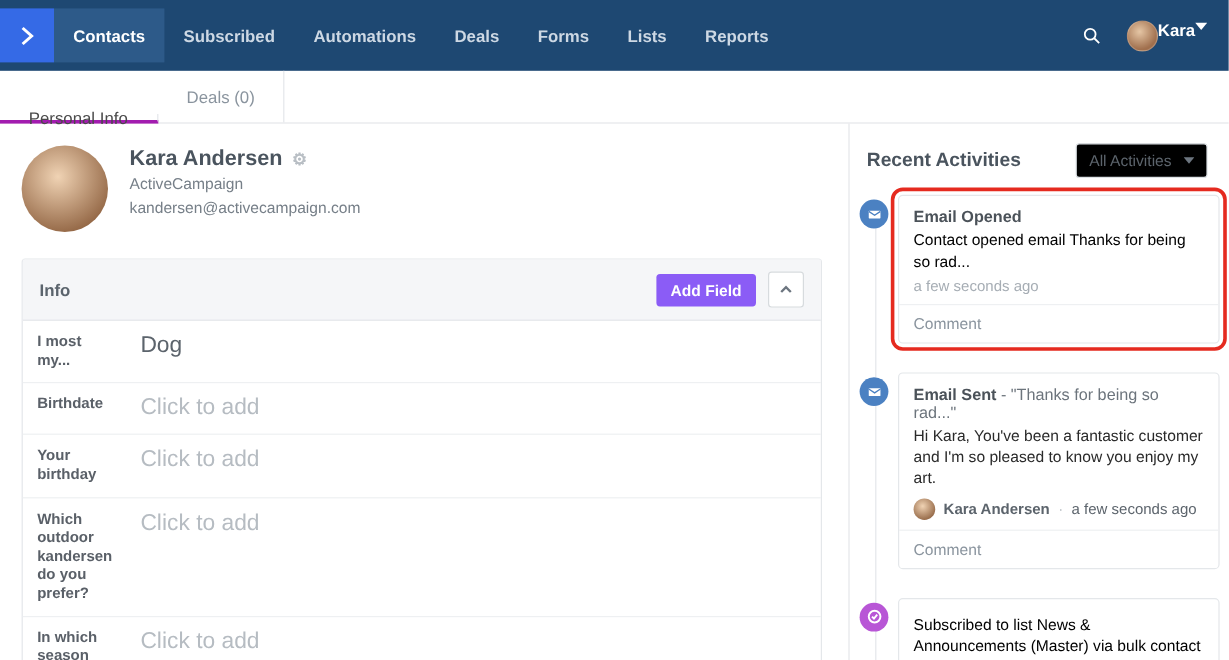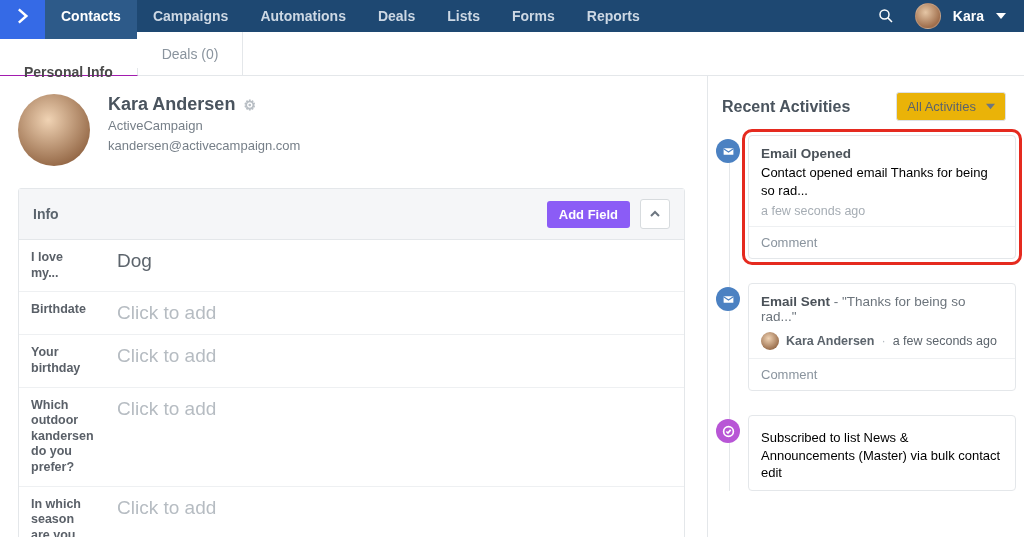--- a/index.html
+++ b/index.html
@@ -1,30 +1,30 @@
 <!DOCTYPE html>
 <html><head>
 <meta charset="utf-8">
 <style>
 * { box-sizing: border-box; margin: 0; padding: 0; }
 body { font-family: -apple-system, BlinkMacSystemFont, "Segoe UI", Arial, sans-serif; font-size: 14px; color: #4a4a4a; background: #fff; width: 1024px; height: 550px; overflow: hidden; }
 
-.topnav { background: #1e4872; height: 32px; display: flex; align-items: center; color: #fff; }
+.topnav { background: #1e4872; height: 59px; display: flex; align-items: center; color: #fff; }
 .logo { width: 45px; height: 45px; background: #356ae6; display: flex; align-items: center; justify-content: center; }
 .logo svg { width: 20px; height: 20px; }
 .nav-item { padding: 0 16px; height: 45px; display: flex; align-items: center; font-size: 14px; font-weight: 600; color: #cdd8e4; cursor: pointer; }
 .nav-item.active { background: #2d5a89; color: #fff; }
 .nav-spacer { flex: 1; }
 .nav-search { padding: 0 14px; display:flex; align-items:center; }
-.nav-user { display: flex; align-items: center; padding: 0 18px 0 6px; gap: 12px; font-weight: 600; }
+.nav-user { display: flex; padding: 0 18px 0 6px; gap: 0; font-weight: 600; }
 .avatar-sm { width: 26px; height: 26px; border-radius: 50%; background: radial-gradient(circle at 40% 35%, #e5c6a5 0%, #a06f4d 70%); border:1px solid #fff3; }
 
 .tabs { display: flex; border-bottom: 1px solid #e4e7ea; height: 44px; }
 .tab { padding: 0 24px; display: flex; align-items: center; font-size: 14px; color: #8a949e; border-right: 1px solid #e4e7ea; cursor: pointer; }
-.tab.active { color: #4a4a4a; font-weight: 700; background:#fff; border-bottom:1px solid #a21caf; margin-bottom:-1px;margin-top:36px; }
+.tab.active { color: #4a4a4a; font-weight: 400; background:#fff; border-bottom:3px solid #a21caf; margin-bottom:-1px;margin-top:36px; }
 
 .content { display: flex; height: calc(550px - 45px - 44px); }
 .left { flex: 1; padding: 18px 22px 0 18px; overflow-y: auto; border-right: 1px solid #e4e7ea; }
 .right { width: 316px; padding: 16px 8px 0 0; overflow-y: auto; }
 
 .profile { display: flex; gap: 18px; margin-bottom: 22px; }
 .avatar-lg { width: 72px; height: 72px; border-radius: 50%; background: radial-gradient(circle at 42% 36%, #f0d3b4 0%, #8a5c3a 85%); flex-shrink:0; }
 .profile-name { font-size: 18px; font-weight: 700; color: #4a545e; display:flex; align-items:center; gap:8px;}
 .gear-icon { color: #b8bec4; font-size: 14px; }
 .profile-meta { color: #767f88; font-size: 13px; line-height: 1.4; margin-top:2px;}
@@ -36,21 +36,21 @@
 .collapse-btn { width: 30px; height: 30px; border: 1px solid #d7dbde; border-radius: 3px; background:#fff; margin-left:10px; display:flex; align-items:center; justify-content:center; cursor:pointer; color:#6d7680;}
 
 .info-row { display: flex; border-bottom: 1px solid #eef0f2; }
 .info-row:last-child { border-bottom: none; }
 .info-label { width: 86px; padding: 10px 12px; font-size: 12.5px; font-weight: 700; color: #5a6068; line-height:1.25; }
 .info-value { flex: 1; padding: 10px 12px; font-size: 19px; color: #5c646c; }
 .info-value.placeholder { color: #b6bcc2; }
 
 .ra-head { display:flex; align-items:center; padding: 0 10px 14px 14px; }
 .ra-title { font-weight:700; font-size:16px; color:#4a545e; flex:1; }
-.filter-dd { border:1px solid #dde1e5; border-radius:3px; padding:6px 10px; font-size:13px; color:#5c646c; display:flex; align-items:center; gap:10px; cursor:pointer; background:#eab308;}
+.filter-dd { border:1px solid #dde1e5; border-radius:3px; padding:6px 10px; font-size:13px; color:#5c646c; display:flex; align-items:center; gap:10px; cursor:pointer; background:#000000;}
 
 .timeline { position:relative; padding-left: 40px; }
 .timeline::before { content:""; position:absolute; left:21px; top:14px; bottom:0; width:1px; background:#e4e7ea; }
 .tl-item { position:relative; margin-bottom:24px; }
 .tl-icon { position:absolute; left:-32px; top:4px; width:24px; height:24px; border-radius:50%; display:flex; align-items:center; justify-content:center; color:#fff; }
 .tl-icon.blue { background:#4b81c2; }
 .tl-icon.purple { background:#b856d6; }
 .tl-card { background:#fff; border:1px solid #e4e7ea; border-radius:4px; }
 .tl-card.highlight { outline:3px solid #e52a1f; outline-offset:3px; }
 .tl-body { padding:10px 12px 8px; }
@@ -68,25 +68,25 @@
 <body>
 
 <div class="topnav">
   <div class="logo">
     <svg viewBox="0 0 24 24" fill="none" stroke="#fff" stroke-width="3">
         <polyline points="7 4 16 12 7 20"></polyline>
       </svg>
   </div>
   <div id="nav-items" style="display: flex;">
       <div class="nav-item active">Contacts</div>
-      <div class="nav-item">Campaigns</div>
+      <div class="nav-item">Subscribed</div>
       <div class="nav-item">Automations</div>
       <div class="nav-item">Deals</div>
+      <div class="nav-item">Forms</div>
       <div class="nav-item">Lists</div>
-      <div class="nav-item">Forms</div>
       <div class="nav-item">Reports</div>
     </div>
   <div class="nav-spacer"></div>
   <div class="nav-search">
     <svg width="18" height="18" viewBox="0 0 24 24" fill="none" stroke="#fff" stroke-width="2">
         <circle cx="10" cy="10" r="6"></circle>
         <line x1="20" y1="20" x2="14.5" y2="14.5"></line>
       </svg>
   </div>
   <div class="nav-user">
@@ -126,21 +126,21 @@
         <span class="card-title">Info</span>
         <button class="btn-green">Add Field</button>
         <div class="collapse-btn">
           <svg width="12" height="12" viewBox="0 0 12 12" fill="none" stroke="currentColor" stroke-width="2">
               <polyline points="2 8 6 4 10 8"></polyline>
             </svg>
         </div>
       </div>
       <div id="info-rows">
           <div class="info-row">
-            <div class="info-label">I love my...</div>
+            <div class="info-label">I most my...</div>
             <div class="info-value">Dog</div>
           </div>
           <div class="info-row">
             <div class="info-label">Birthdate</div>
             <div class="info-value placeholder">Click to add</div>
           </div>
           <div class="info-row">
             <div class="info-label">Your birthday</div>
             <div class="info-value placeholder">Click to add</div>
           </div>
@@ -186,20 +186,21 @@
         <div class="tl-item">
           <div class="tl-icon blue">
             <svg width="13" height="13" viewBox="0 0 24 24" fill="none" stroke="#fff" stroke-width="2">
               <rect x="3" y="6" width="18" height="12" rx="1" fill="#fff" stroke="none"></rect>
               <polyline points="3 7 12 13 21 7" stroke="#4b81c2" fill="none"></polyline>
             </svg>
           </div>
           <div class="tl-card">
             <div class="tl-body">
               <div class="tl-title">Email Sent<span class="muted"> - "Thanks for being so rad..."</span></div>
+              <div class="tl-desc dark">Hi Kara, You've been a fantastic customer and I'm so pleased to know you enjoy my art.</div>
               <div class="tl-author">
                 <div class="avatar-xs"></div>
                 <b>Kara Andersen</b>
                 <span class="sep"> · </span>
                 <span>a few seconds ago</span>
               </div>
             </div>
             <div class="tl-comment">Comment</div>
           </div>
         </div>

